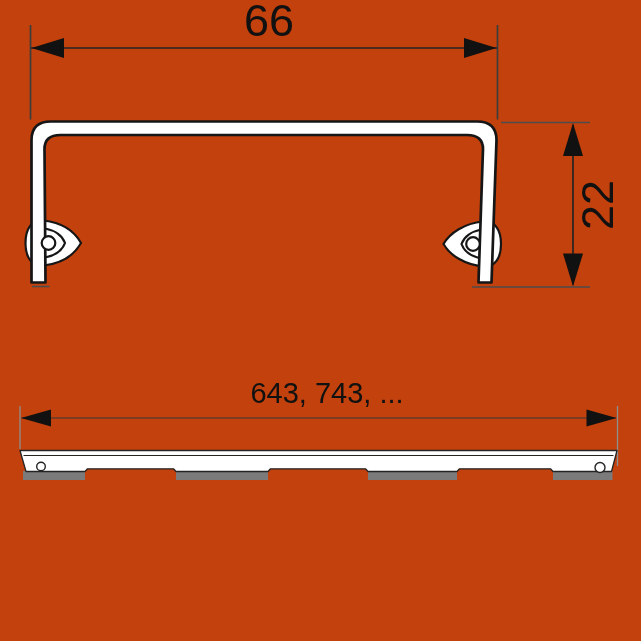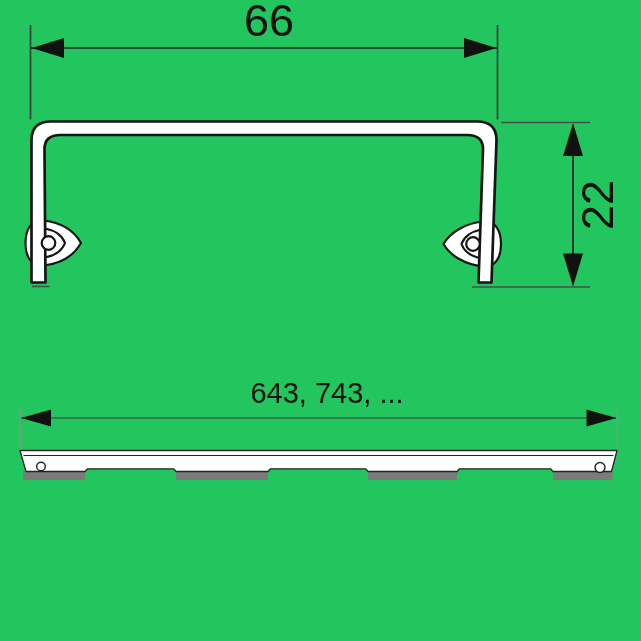--- a/index.html
+++ b/index.html
@@ -1,19 +1,19 @@
 <!DOCTYPE html>
 <html><head>
 <meta charset="utf-8">
 <style>
   html,body{margin:0;padding:0;background:#fff;}
   .canvas{
     position:relative;
     width:641px;height:641px;
-    background:#22c55e;
+    background:#c2410c;
     font-family:"Liberation Sans", sans-serif;
     overflow:hidden;
   }
   svg{display:block;}
   text{
     font-family:"Liberation Sans", sans-serif;
     fill:#111;
   }
   .dim-label-lg{font-size:45px;}
   .dim-label-md{font-size:29px;}

